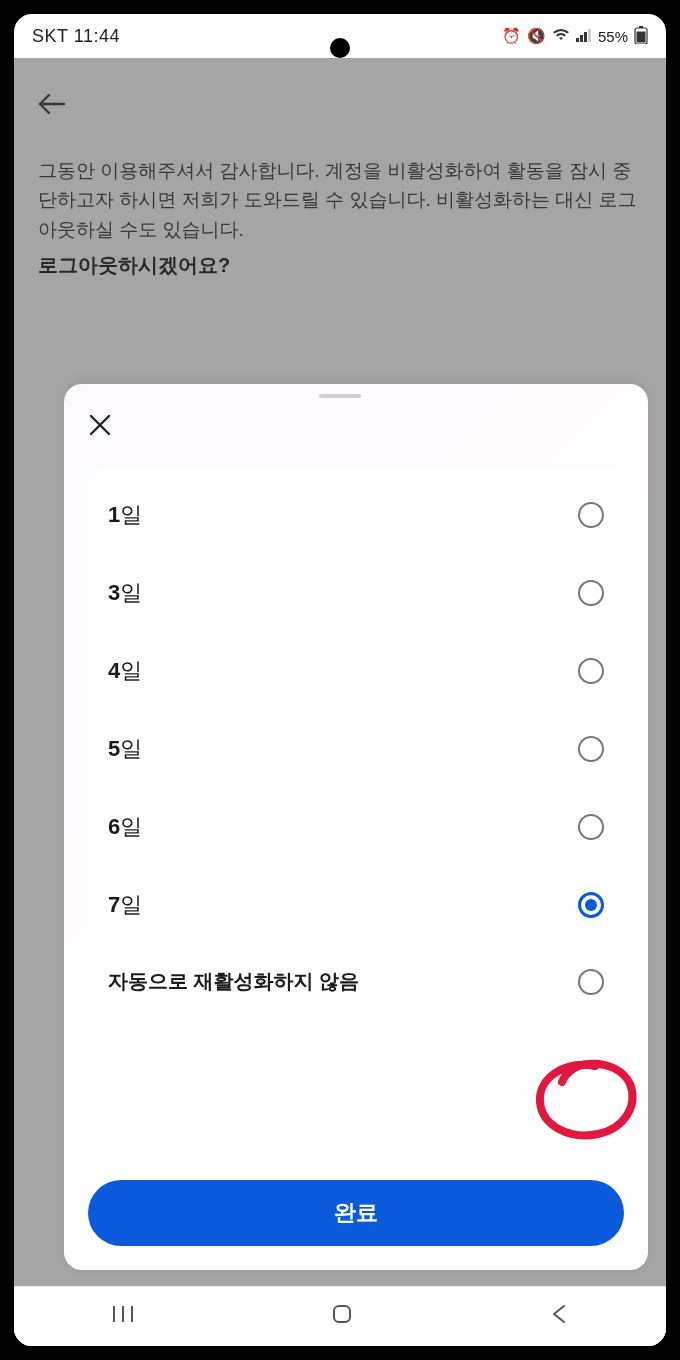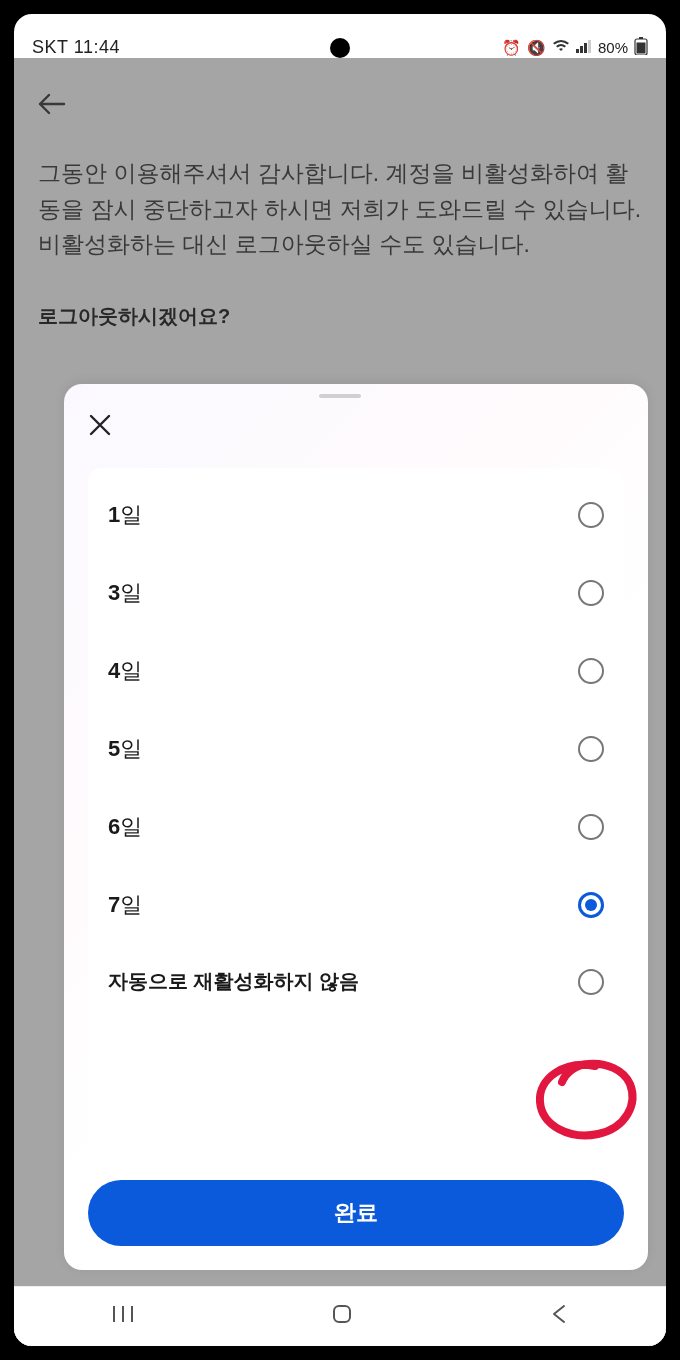--- a/index.html
+++ b/index.html
@@ -29,21 +29,21 @@
     .side-button2 {
       position: absolute;
       right: 0; top: 220px;
       width: 8px; height: 40px;
       background: #000;
       border-radius: 0 4px 4px 0;
     }
     .status-bar {
       height: 44px;
       display: flex;
-      align-items: flex-end;
+      align-items: center;
       justify-content: space-between;
       padding: 0 18px;
       font-size: 18px;
       color: #222;
     }
     .status-left { font-weight: 500; letter-spacing: 0.5px; }
     .status-right { display: flex; align-items: center; gap: 6px; font-size: 15px; }
     .camera-hole {
       position: absolute;
       top: 24px; left: 50%;
@@ -64,24 +64,24 @@
       top: 44px; left: 0; right: 0; bottom: 0;
       background: rgba(80,80,80,0.5);
       z-index: 5;
     }
     .back-arrow {
       font-size: 30px;
       color: #222;
       margin-bottom: 34px;
     }
     .bg-body {
-      font-size: 23px;
+      font-size: 19px;
       line-height: 1.55;
       color: #222;
-      margin-bottom: 40px;
+      margin-bottom: 8px;
     }
     .bg-heading {
       font-size: 20px;
       font-weight: 700;
       color: #000000;
     }
     .bottom-sheet {
       position: absolute;
       left: 18px; right: 18px;
       top: 370px;
@@ -211,21 +211,21 @@
           </svg>
       </span>
       <span>
         <svg width="16" height="14" viewBox="0 0 16 14">
             <rect x="0" y="10" width="3" height="4" fill="#333"></rect>
             <rect x="4" y="7" width="3" height="7" fill="#333"></rect>
             <rect x="8" y="4" width="3" height="10" fill="#333"></rect>
             <rect x="12" y="1" width="3" height="13" fill="#ccc"></rect>
           </svg>
       </span>
-      <span>80%</span>
+      <span>55%</span>
       <span>
         <svg width="14" height="18" viewBox="0 0 14 18">
             <rect x="5" y="0" width="4" height="2" fill="#333"></rect>
             <rect x="1" y="2" width="12" height="16" rx="2" fill="none" stroke="#333" stroke-width="1.2"></rect>
             <rect x="2.5" y="5.5" width="9" height="11" fill="#333"></rect>
           </svg>
       </span>
     </div>
   </div>
 

